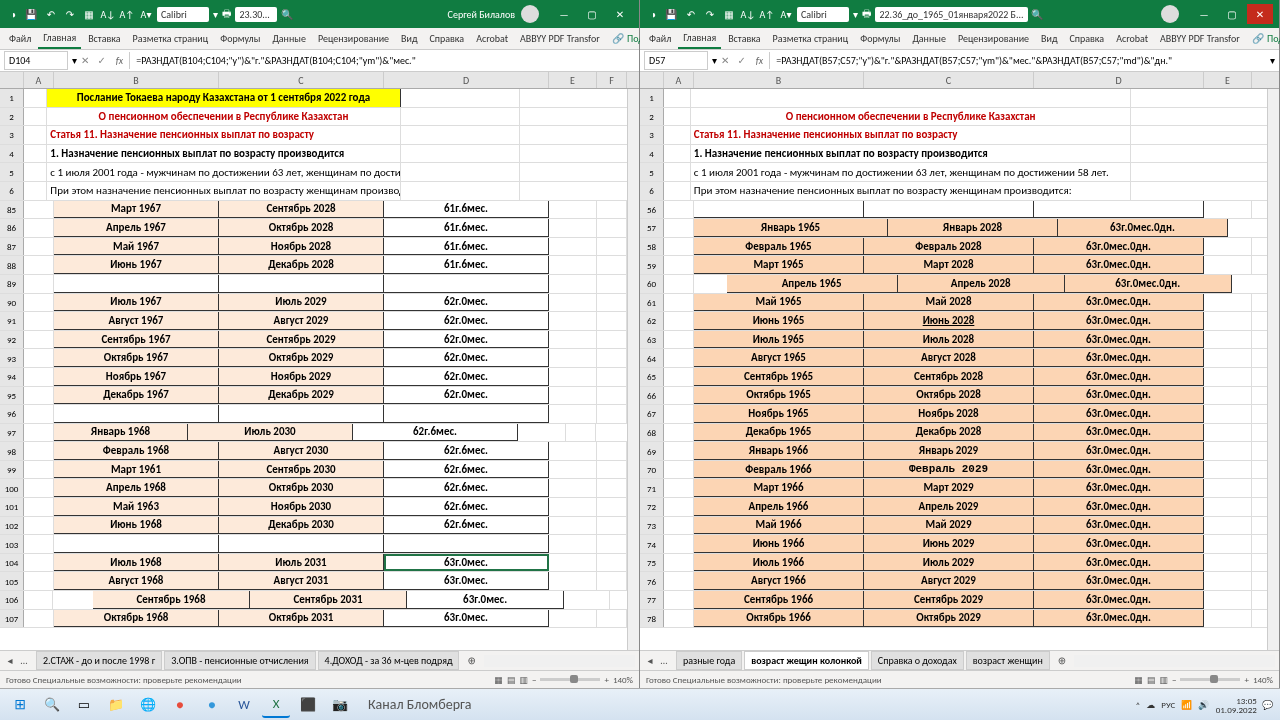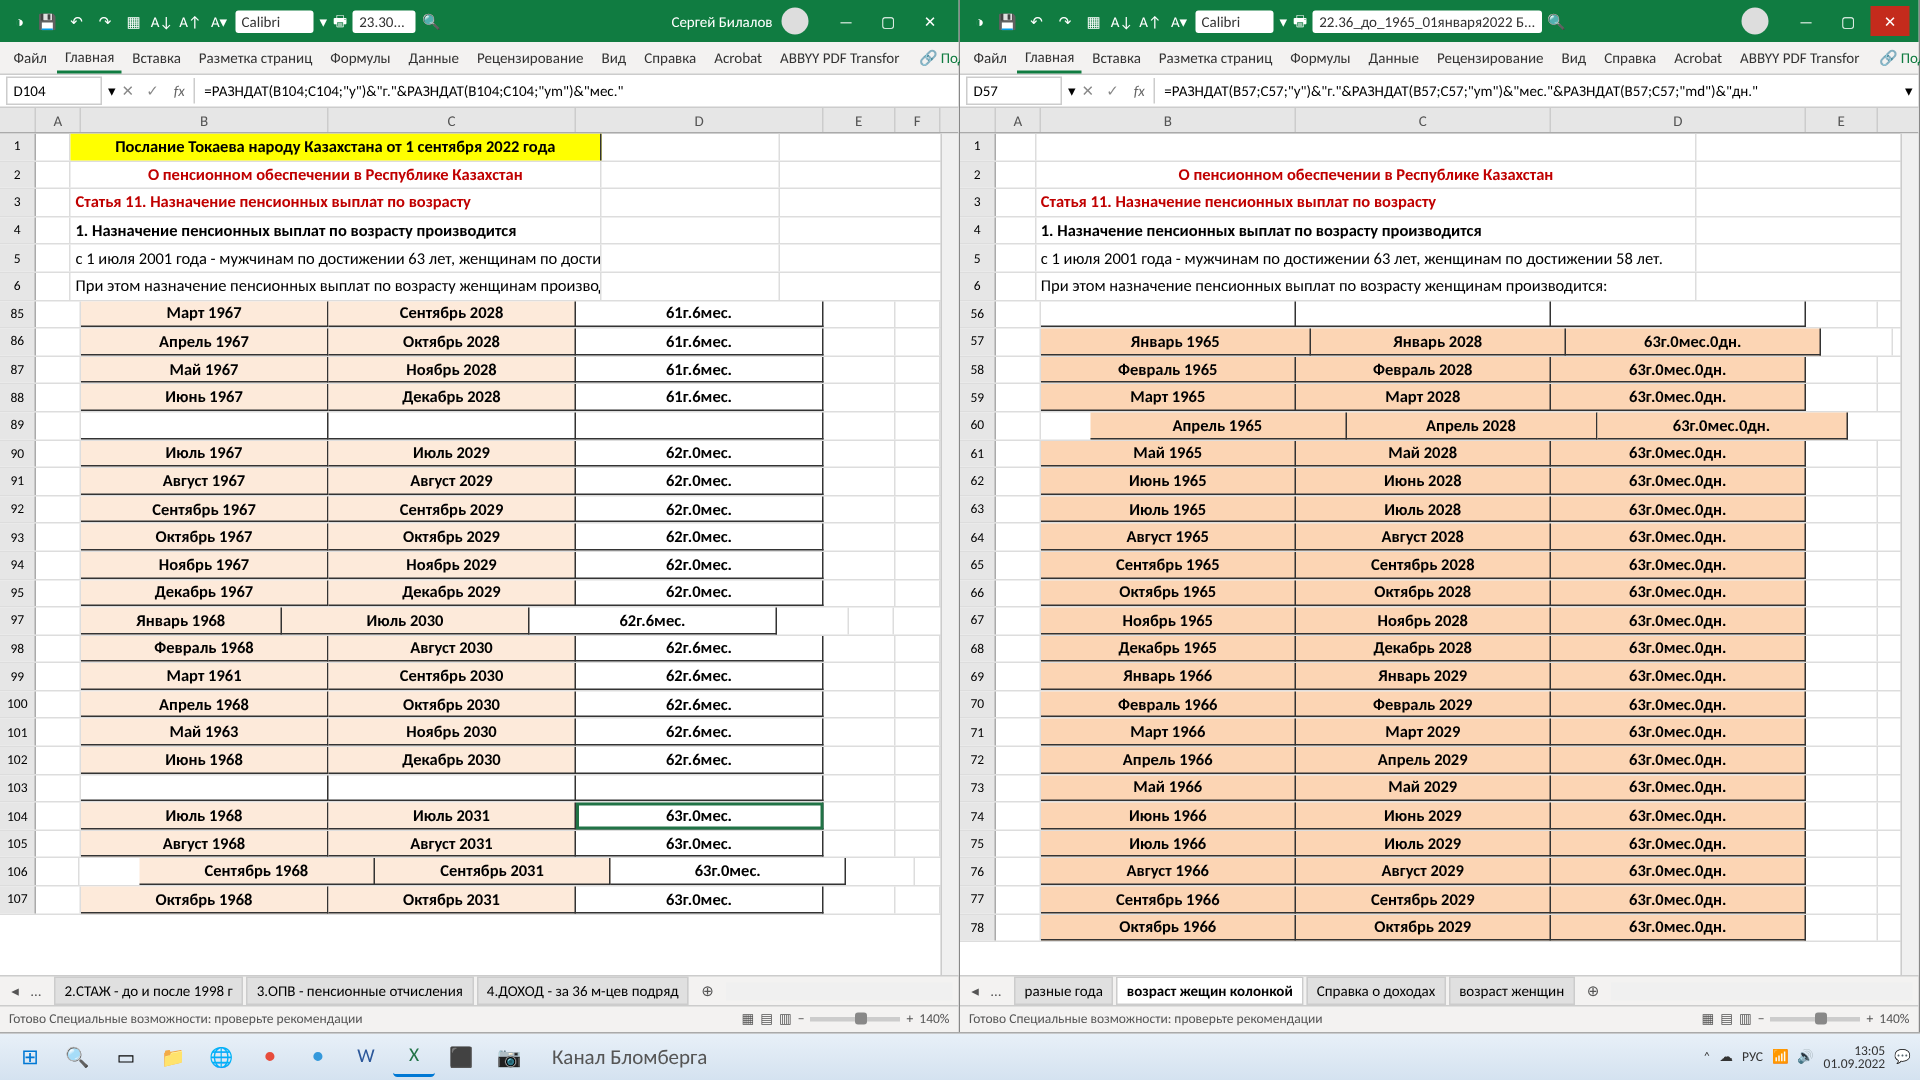--- a/index.html
+++ b/index.html
@@ -256,20 +256,29 @@
           <div class="row">
             <div class="rowhead">95</div>
             <div class="cell " style="width: 30px;"></div>
             <div class="cell tan b c thickb thickr" style="width: 165px;">Декабрь 1967</div>
             <div class="cell tan b c thickb thickr" style="width: 165px;">Декабрь 2029</div>
             <div class="cell  b c thickb thickr" style="width: 165px;">62г.0мес.</div>
             <div class="cell " style="width: 48px;"></div>
             <div class="cell " style="width: 30px;"></div>
           </div>
           <div class="row">
+            <div class="rowhead">96</div>
+            <div class="cell " style="width: 30px;"></div>
+            <div class="cell  b c thickb thickr" style="width: 165px;"></div>
+            <div class="cell  b c thickb thickr" style="width: 165px;"></div>
+            <div class="cell  b c thickb thickr" style="width: 165px;"></div>
+            <div class="cell " style="width: 48px;"></div>
+            <div class="cell " style="width: 30px;"></div>
+          </div>
+          <div class="row">
             <div class="rowhead">97</div>
             <div class="cell " style="width: 30px;"></div>
             <div class="cell tan b c thickb thickr" style="width: 134px;">Январь 1968</div>
             <div class="cell tan b c thickb thickr" style="width: 165px;">Июль 2030</div>
             <div class="cell  b c thickb thickr" style="width: 165px;">62г.6мес.</div>
             <div class="cell " style="width: 48px;"></div>
             <div class="cell " style="width: 30px;"></div>
           </div>
           <div class="row">
             <div class="rowhead">98</div>
@@ -490,21 +499,21 @@
             <div class="rowhead">56</div>
             <div class="cell " style="width: 30px;"></div>
             <div class="cell  b c thickb thickr" style="width: 170px;"></div>
             <div class="cell  b c thickb thickr" style="width: 170px;"></div>
             <div class="cell  b c thickb thickr" style="width: 170px;"></div>
             <div class="cell " style="width: 48px;"></div>
           </div>
           <div class="row">
             <div class="rowhead">57</div>
             <div class="cell " style="width: 30px;"></div>
-            <div class="cell tan2 b c thickb thickr" style="width: 180px;">Январь 1965</div>
+            <div class="cell tan2 b c thickb thickr" style="width: 194px;">Январь 1965</div>
             <div class="cell tan2 b c thickb thickr" style="width: 170px;">Январь 2028</div>
             <div class="cell tan2 b c thickb thickr" style="width: 170px;">63г.0мес.0дн.</div>
             <div class="cell " style="width: 48px;"></div>
           </div>
           <div class="row">
             <div class="rowhead">58</div>
             <div class="cell " style="width: 30px;"></div>
             <div class="cell tan2 b c thickb thickr" style="width: 170px;">Февраль 1965</div>
             <div class="cell tan2 b c thickb thickr" style="width: 170px;">Февраль 2028</div>
             <div class="cell tan2 b c thickb thickr" style="width: 170px;">63г.0мес.0дн.</div>
@@ -531,21 +540,21 @@
             <div class="cell " style="width: 30px;"></div>
             <div class="cell tan2 b c thickb thickr" style="width: 170px;">Май 1965</div>
             <div class="cell tan2 b c thickb thickr" style="width: 170px;">Май 2028</div>
             <div class="cell tan2 b c thickb thickr" style="width: 170px;">63г.0мес.0дн.</div>
             <div class="cell " style="width: 48px;"></div>
           </div>
           <div class="row">
             <div class="rowhead">62</div>
             <div class="cell " style="width: 30px;"></div>
             <div class="cell tan2 b c thickb thickr" style="width: 170px;">Июнь 1965</div>
-            <div class="cell tan2 b c thickb thickr" style="width: 170px;">Июнь 2028</div>
+            <div class="cell tan2 b c thickb thickr" style="width: 170px; text-decoration: underline;">Июнь 2028</div>
             <div class="cell tan2 b c thickb thickr" style="width: 170px;">63г.0мес.0дн.</div>
             <div class="cell " style="width: 48px;"></div>
           </div>
           <div class="row">
             <div class="rowhead">63</div>
             <div class="cell " style="width: 30px;"></div>
             <div class="cell tan2 b c thickb thickr" style="width: 170px;">Июль 1965</div>
             <div class="cell tan2 b c thickb thickr" style="width: 170px;">Июль 2028</div>
             <div class="cell tan2 b c thickb thickr" style="width: 170px;">63г.0мес.0дн.</div>
             <div class="cell " style="width: 48px;"></div>
@@ -595,21 +604,21 @@
             <div class="cell " style="width: 30px;"></div>
             <div class="cell tan2 b c thickb thickr" style="width: 170px;">Январь 1966</div>
             <div class="cell tan2 b c thickb thickr" style="width: 170px;">Январь 2029</div>
             <div class="cell tan2 b c thickb thickr" style="width: 170px;">63г.0мес.0дн.</div>
             <div class="cell " style="width: 48px;"></div>
           </div>
           <div class="row">
             <div class="rowhead">70</div>
             <div class="cell " style="width: 30px;"></div>
             <div class="cell tan2 b c thickb thickr" style="width: 170px;">Февраль 1966</div>
-            <div class="cell tan2 b c thickb thickr" style="width: 170px;">Февраль 2029</div>
+            <div class="cell tan2 b c thickb thickr" style="width: 170px; font-family: Liberation Mono, monospace;">Февраль 2029</div>
             <div class="cell tan2 b c thickb thickr" style="width: 170px;">63г.0мес.0дн.</div>
             <div class="cell " style="width: 48px;"></div>
           </div>
           <div class="row">
             <div class="rowhead">71</div>
             <div class="cell " style="width: 30px;"></div>
             <div class="cell tan2 b c thickb thickr" style="width: 170px;">Март 1966</div>
             <div class="cell tan2 b c thickb thickr" style="width: 170px;">Март 2029</div>
             <div class="cell tan2 b c thickb thickr" style="width: 170px;">63г.0мес.0дн.</div>
             <div class="cell " style="width: 48px;"></div>

